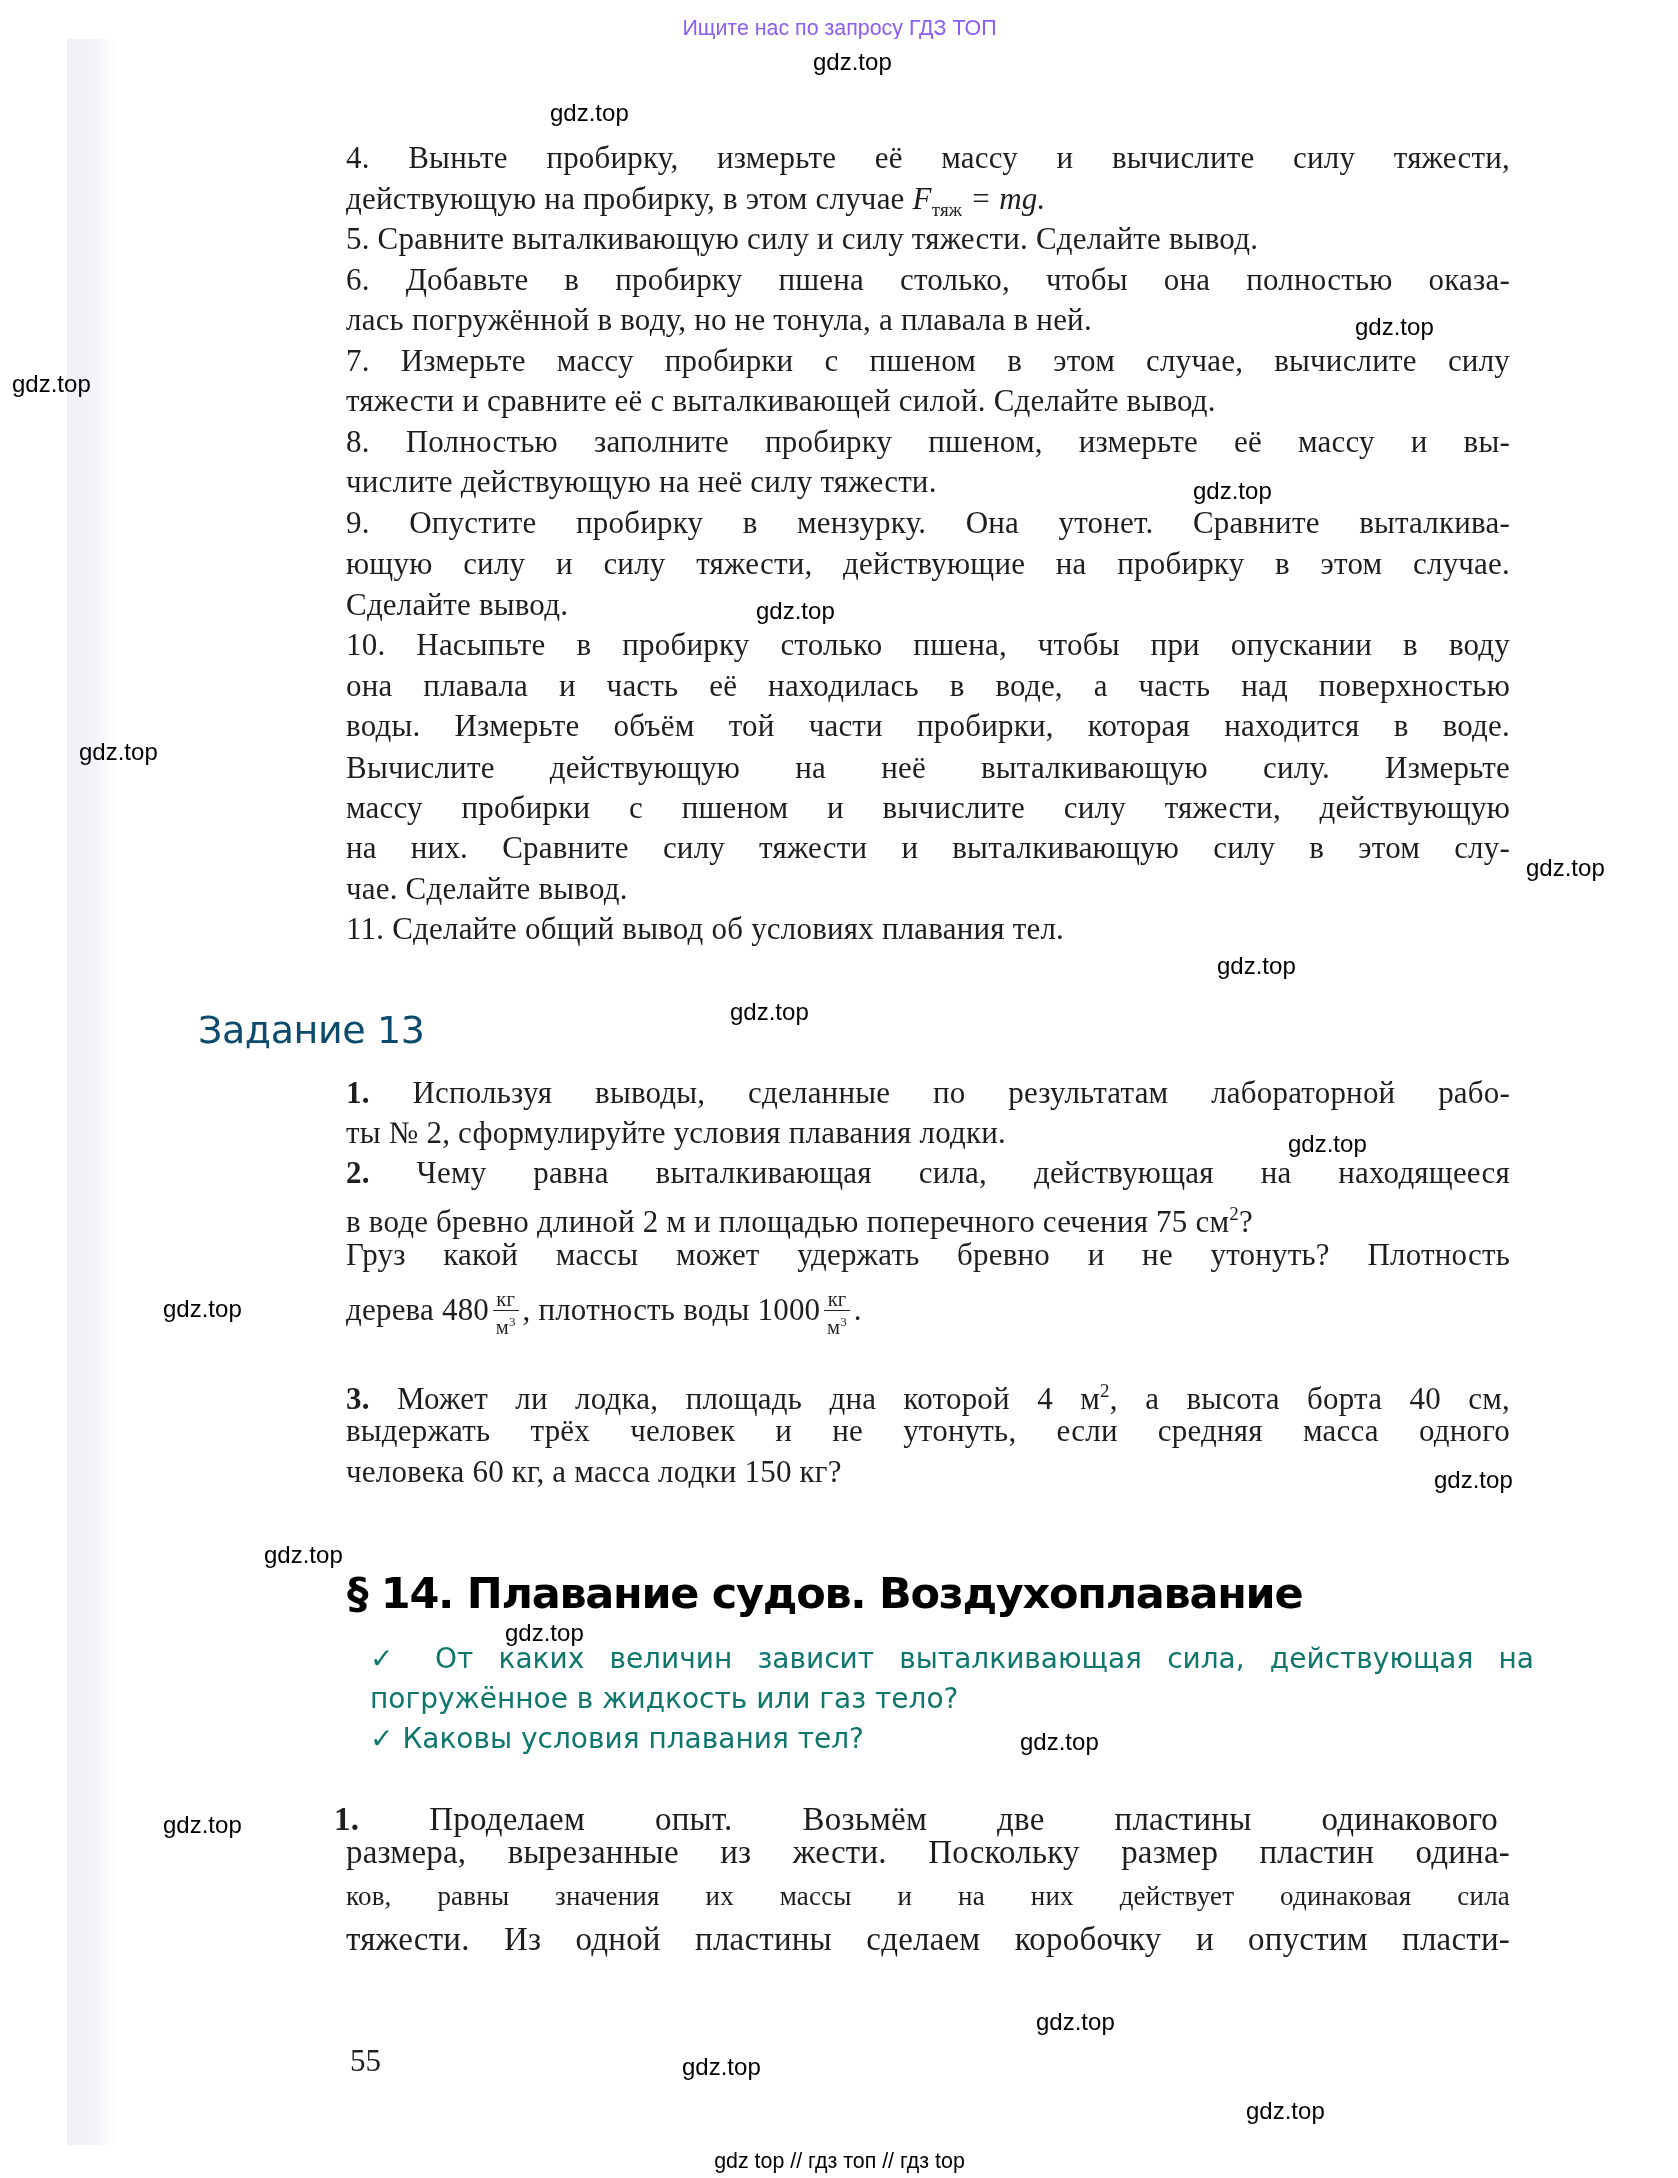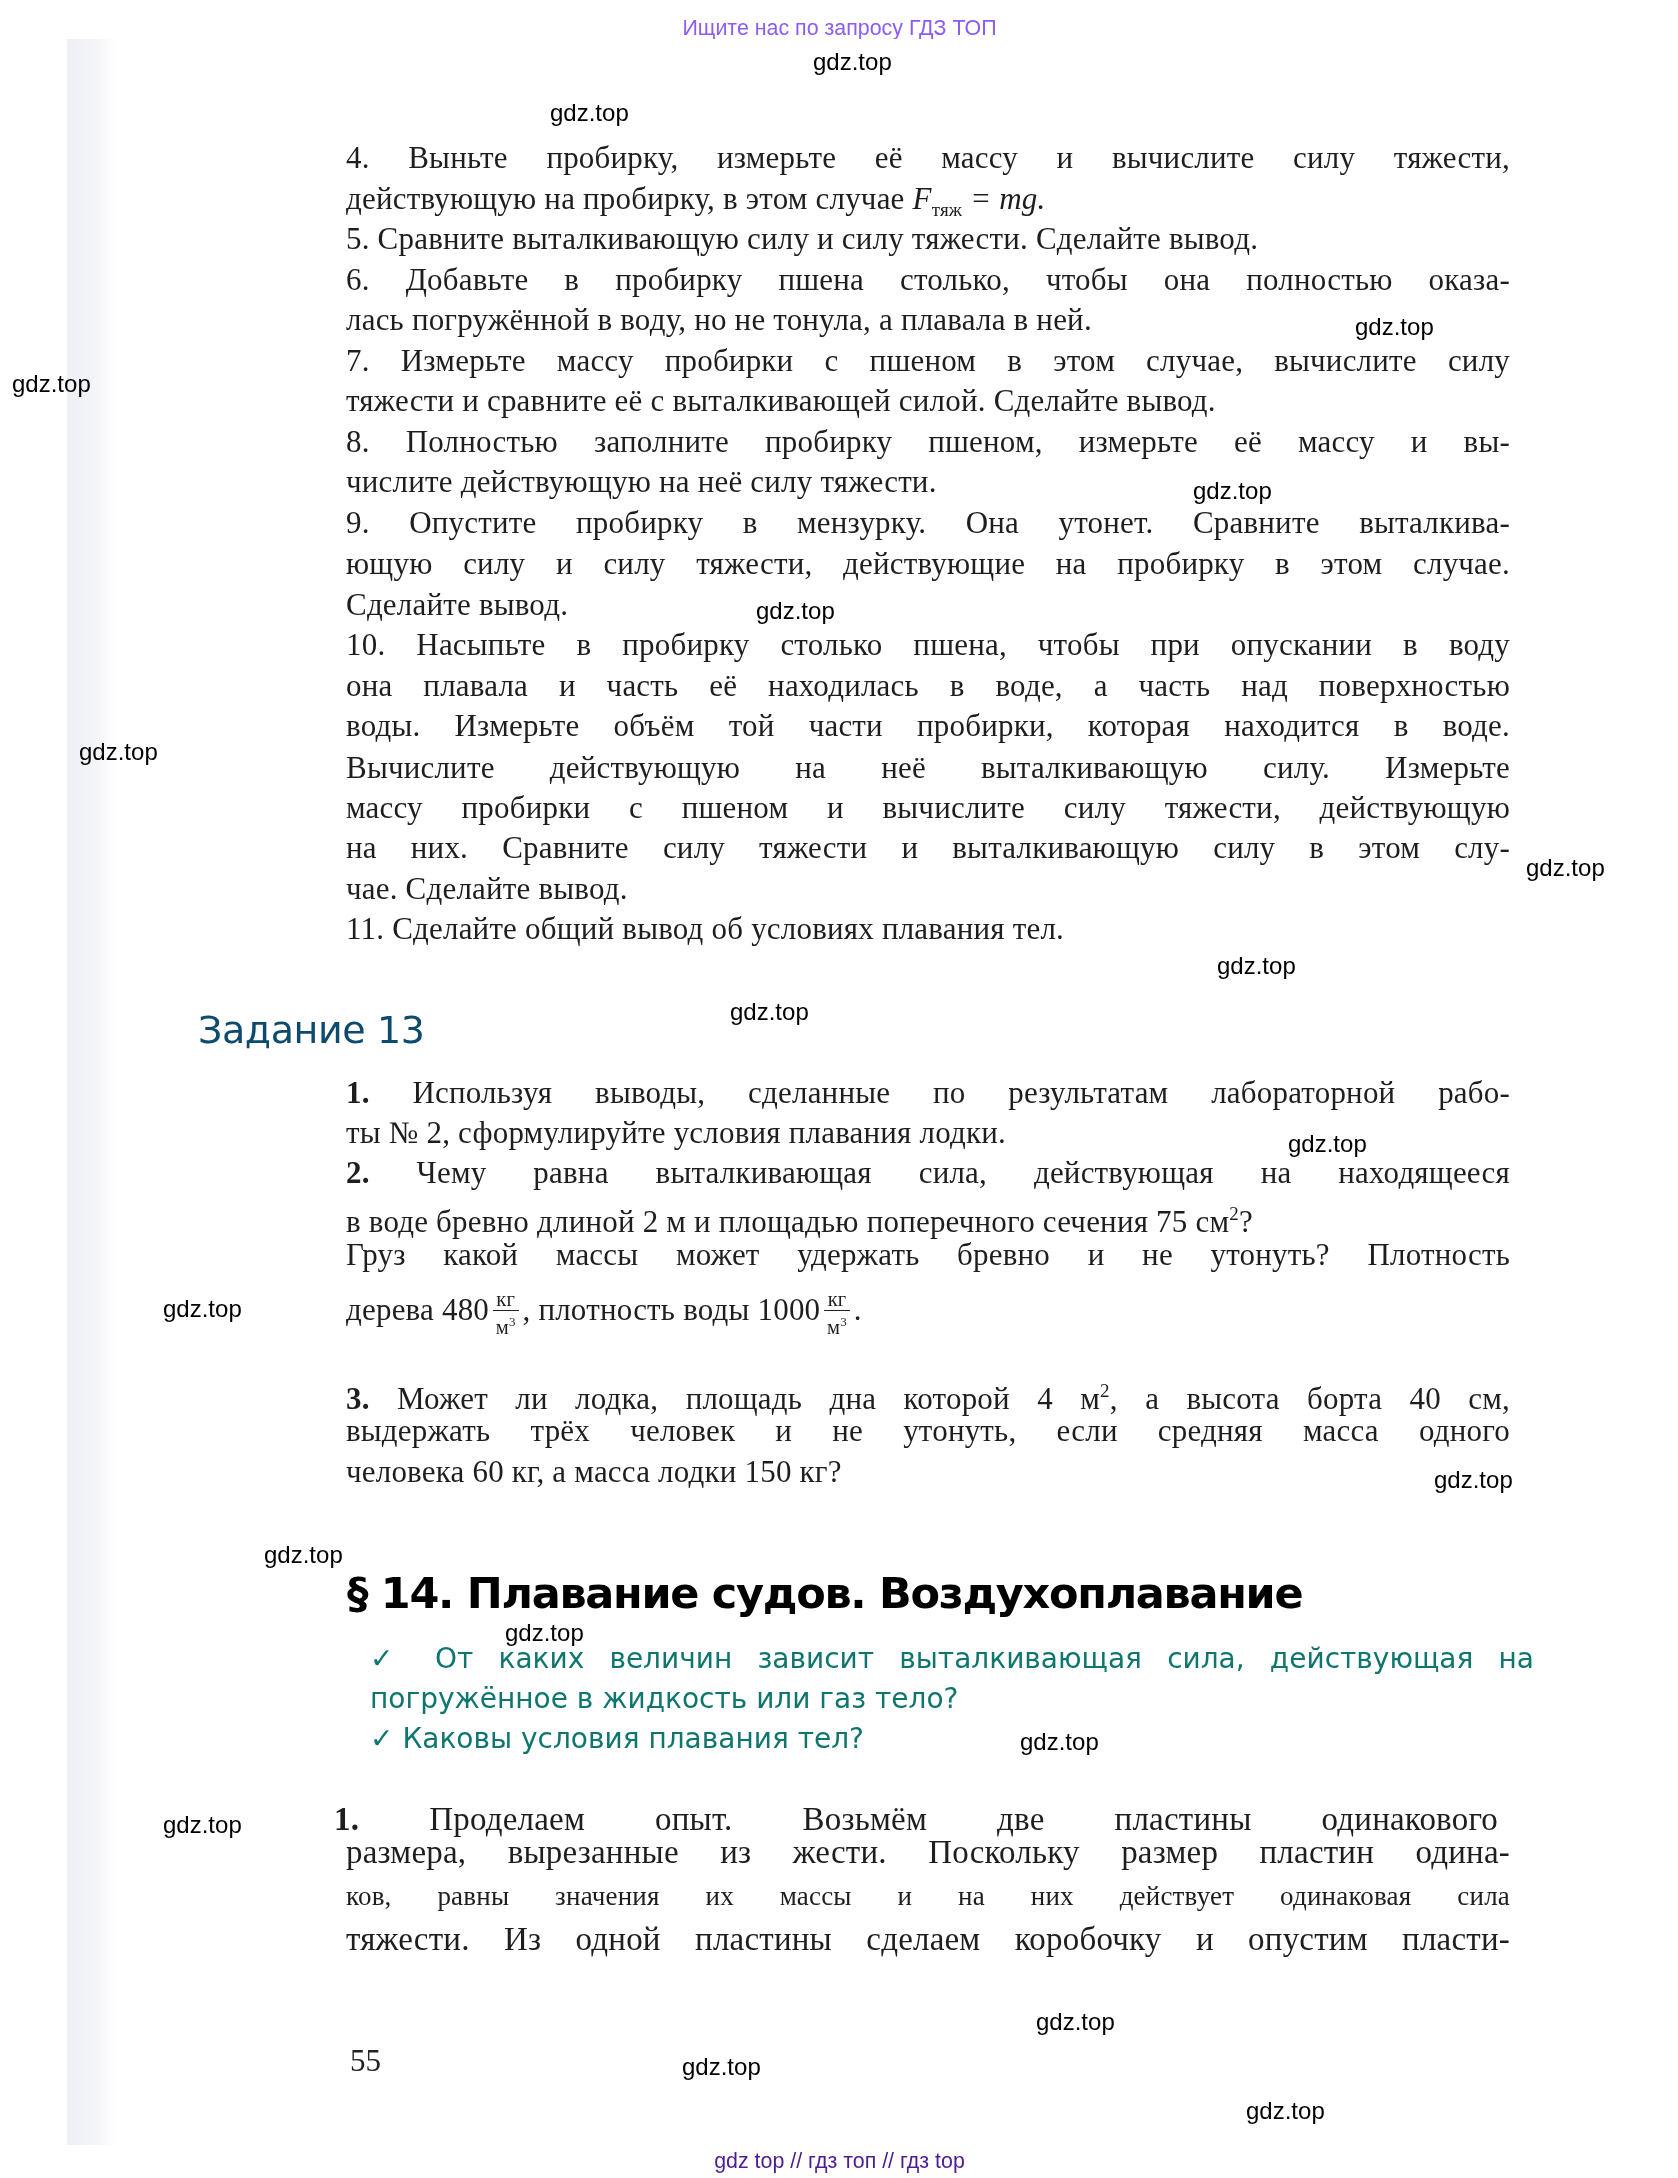--- a/index.html
+++ b/index.html
@@ -52,21 +52,21 @@
   .frac .d { padding: 0 3.4px; }
   .page-number {
     position: absolute; left: 350px; top: 2043px; font-size: 31px; color: #222;
   }
   .wm {
     position: absolute; font-family: "Liberation Sans", sans-serif; font-size: 24px;
     color: #000; white-space: nowrap;
   }
   .bottom-banner {
     position: absolute; left: 0; top: 2149px; width: 1679px; text-align: center;
-    font-family: "Liberation Sans", sans-serif; font-size: 21.4px; color: #4c1d95;
+    font-family: "Liberation Sans", sans-serif; font-size: 21.4px; color: #000000;
   }
 </style>
 </head>
 <body>
 
 <div class="top-banner">Ищите нас по запросу ГДЗ ТОП</div>
 
 <div class="page-shadow"></div>
 <div class="page"></div>
 

